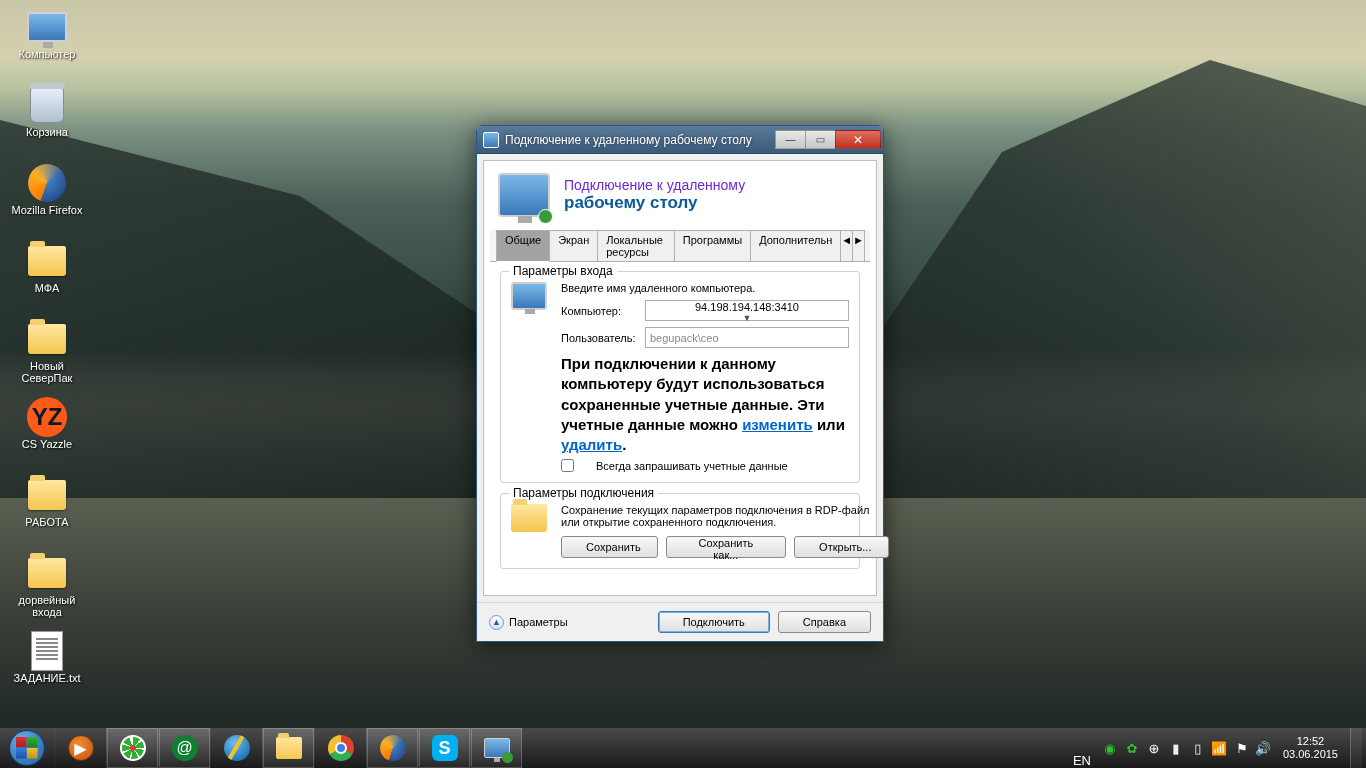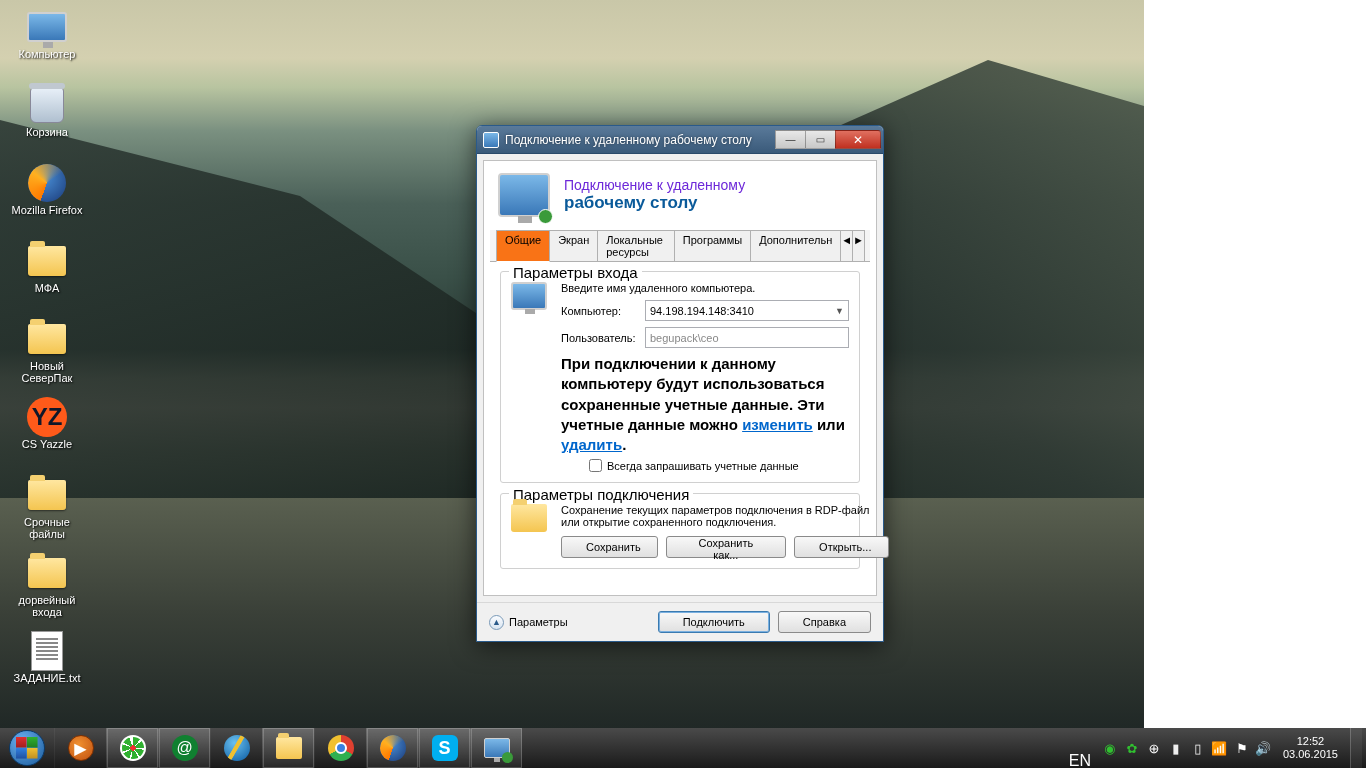--- a/index.html
+++ b/index.html
@@ -1,20 +1,20 @@
 <!DOCTYPE html>
 <html><head>
 <meta charset="utf-8">
 <style>
 * { margin: 0; padding: 0; box-sizing: border-box; font-family: "Segoe UI", Tahoma, sans-serif; }
 body { width: 1366px; height: 768px; overflow: hidden; position: relative; }
 
 
 .desktop {
-  width: 1144px; height: 728px; position: relative;
+  width: 1366px; height: 728px; position: relative;
   background: linear-gradient(to bottom,
     #c9c7a8 0%, #d4d0b0 8%, #b8c4a0 12%, #7a9080 18%,
     #4a6058 28%, #3a5048 38%, #2a3a35 48%,
     #888878 52%, #aaa090 56%, #6a7060 62%,
     #304038 70%, #203028 80%, #182420 100%);
 }
 .mountain-left {
   position:absolute; left:0; top:120px; width:500px; height:380px;
   background: linear-gradient(135deg,#2a3530,#1a2420);
   clip-path: polygon(0 0, 60% 20%, 100% 55%, 100% 100%, 0 100%);
@@ -74,42 +74,42 @@
 .win-body{padding:0;background:#fff;margin:6px;border:1px solid #c0c0c0;}
 .hdr-banner{display:flex;align-items:center;padding:12px 14px;background:#fff;}
 .hdr-banner .big-ico{width:52px;height:44px;background:linear-gradient(#7bb8e8,#3a78b8);border:2px solid #d0d0d0;border-radius:4px;position:relative;margin-right:14px;}
 .hdr-banner .big-ico:after{content:"";position:absolute;bottom:-8px;left:18px;width:14px;height:7px;background:#aaa;}
 .hdr-banner .big-ico .grn{position:absolute;bottom:-9px;right:-5px;width:15px;height:15px;border-radius:50%;background:#3a9a3a;border:1px solid #fff;}
 .hdr-text .l1{color:#6d28d9;font-size:14px;}
 .hdr-text .l2{color:#0a5a9a;font-size:17px;font-weight:bold;}
 
 .tabs{display:flex;border-bottom:1px solid #b0b0b0;padding:0 6px;background:#f4f4f4;position:relative;top:1px;margin:0 6px;}
 .tab{padding:3px 8px;font-size:11px;border:1px solid #b0b0b0;border-bottom:none;margin-right:-1px;background:#f0f0f0;cursor:default;position:relative;}
-.tab.active{background:#f97316;z-index:2;border-bottom:1px solid #fff;margin-bottom:-1px;}
+.tab.active{background:#a3a3a3;z-index:2;border-bottom:1px solid #fff;margin-bottom:-1px;}
 .tab-nav{width:14px;padding:3px 0;text-align:center;}
 .tab-panel{background:#fff;padding:10px 10px;margin:0 6px 6px;}
 
 .grp{border:1px solid #d0d0d0;border-radius:3px;padding:10px 10px 10px;margin-bottom:10px;position:relative;}
-.grp-title{position:absolute;top:-8px;left:8px;background:#fff;padding:0 4px;font-size:15px;color:#000;}
+.grp-title{position:absolute;top:-8px;left:8px;background:#fff;padding:0 4px;font-size:12px;color:#000;}
 .grp-row{display:flex;align-items:flex-start;gap:10px;}
 .grp-ico{width:40px;min-width:40px;height:36px;}
 .grp-ico .mon{width:36px;height:28px;background:linear-gradient(#7bb8e8,#3a78b8);border:2px solid #d0d0d0;border-radius:3px;position:relative;}
 .grp-ico .mon:after{content:"";position:absolute;bottom:-6px;left:12px;width:10px;height:5px;background:#aaa;}
 .grp-ico .fld{width:36px;height:28px;background:linear-gradient(#ffe7a0,#f4c550);border-radius:2px 2px 3px 3px;position:relative;}
 .grp-ico .fld:before{content:"";position:absolute;top:-5px;left:2px;width:14px;height:6px;background:#f4d070;border-radius:2px 2px 0 0;}
 .grp-content{flex:1;font-size:11px;color:#000;}
 .form-row{display:flex;align-items:center;margin:6px 0;}
 .form-row label{width:84px;font-size:11px;}
 .combo,.txtin{flex:1;height:21px;border:1px solid #abadb3;padding:0 4px;font-size:11px;background:#fff;}
-.combo{display:flex;align-items:center;justify-content:space-between;}
+.combo{display:flex;align-items:center;justify-content:space-between;flex-direction:column;}
 .combo .dd{font-size:9px;color:#555;}
 .txtin{color:#888;display:flex;align-items:center;}
 .note{font-size:15px;line-height:1.35;margin-top:6px;font-weight:bold;}
 .note a{color:#0066cc;text-decoration:underline;cursor:pointer;}
-.chk{display:flex;align-items:center;gap:5px;margin-top:4px;font-size:11px;margin-left:28px;}
+.chk{display:flex;align-items:center;gap:22px;margin-top:4px;font-size:11px;}
 .chk input{width:13px;height:13px;}
 .btn-row{display:flex;gap:8px;margin-top:8px;}
 .btn{height:22px;padding:0 24px;font-size:11px;border:1px solid #8a8a8a;background:linear-gradient(#f8f8f8,#e0e0e0);border-radius:3px;cursor:default;min-width:80px;}
 .btn.default{border:1px solid #3a7ab0;box-shadow:0 0 0 1px #7ab0e0 inset;}
 
 .footer{display:flex;align-items:center;padding:8px 12px;background:#f0f0f0;border-top:1px solid #d8d8d8;}
 .footer .opt{display:flex;align-items:center;gap:5px;font-size:11px;flex:1;}
 .footer .opt .ar{width:15px;height:15px;border:1px solid #7a9ab8;border-radius:50%;background:linear-gradient(#fafcff,#d8e4f0);display:flex;align-items:center;justify-content:center;font-size:9px;color:#2a5a8a;}
 
 
@@ -120,21 +120,21 @@
   linear-gradient(#e03030,#a02020) left top/48% 48% no-repeat,
   linear-gradient(#30b030,#208020) right top/48% 48% no-repeat,
   linear-gradient(#3080e0,#2050a0) left bottom/48% 48% no-repeat,
   linear-gradient(#f0c030,#c09020) right bottom/48% 48% no-repeat;
   filter:blur(.3px);}
 .tb-items{display:flex;height:40px;}
 .tb-item{width:52px;height:40px;display:flex;align-items:center;justify-content:center;border-left:1px solid rgba(255,255,255,.05);position:relative;}
 .tb-item.active{background:linear-gradient(rgba(255,255,255,.18),rgba(255,255,255,.05));box-shadow:inset 0 0 0 1px rgba(255,255,255,.2);}
 .tb-ico{width:28px;height:28px;}
 .tray{margin-left:auto;display:flex;align-items:center;height:40px;color:#fff;font-size:11px;padding-right:4px;}
-.tray .lang{padding:0 8px;font-size:16px;margin-top:25px;}
+.tray .lang{padding:0 8px;font-size:13px;margin-top:25px;}
 .tray .ti{width:18px;height:18px;margin:0 2px;display:flex;align-items:center;justify-content:center;font-size:13px;}
 .tray .clock{text-align:center;line-height:1.2;padding:0 8px;font-size:11px;}
 .tray .showdesk{width:12px;height:40px;border-left:1px solid rgba(255,255,255,.2);margin-left:4px;background:rgba(255,255,255,.06);}
 
 
 .ie-ico{width:26px;height:26px;border-radius:50%;background:radial-gradient(circle at 40% 30%,#6ac0f0,#0a5aa0);position:relative;}
 .ie-ico:after{content:"";position:absolute;inset:0;border-radius:50%;background:linear-gradient(120deg,transparent 40%,#f0c030 42%,#f0c030 52%,transparent 54%);}
 .chrome-ico{width:26px;height:26px;border-radius:50%;background:conic-gradient(#e04030 0 120deg,#30b050 120deg 240deg,#f0c030 240deg 360deg);position:relative;}
 .chrome-ico:after{content:"";position:absolute;inset:7px;border-radius:50%;background:#3a80e0;border:2px solid #fff;}
 .skype-ico{width:26px;height:26px;border-radius:6px;background:#00aff0;color:#fff;font-weight:bold;font-size:18px;display:flex;align-items:center;justify-content:center;}
@@ -193,21 +193,21 @@
     <div class="di">
       <div class="ic">
           <div class="yz-ico">YZ</div>
         </div>
       <div class="lbl">CS Yazzle</div>
     </div>
     <div class="di">
       <div class="ic">
           <div class="fold"></div>
         </div>
-      <div class="lbl">Срочные файлы</div>
+      <div class="lbl">РАБОТА</div>
     </div>
     <div class="di">
       <div class="ic">
           <div class="fold"></div>
         </div>
       <div class="lbl">дорвейный входа</div>
     </div>
     <div class="di">
       <div class="ic">
           <div class="txt-ico"></div>

